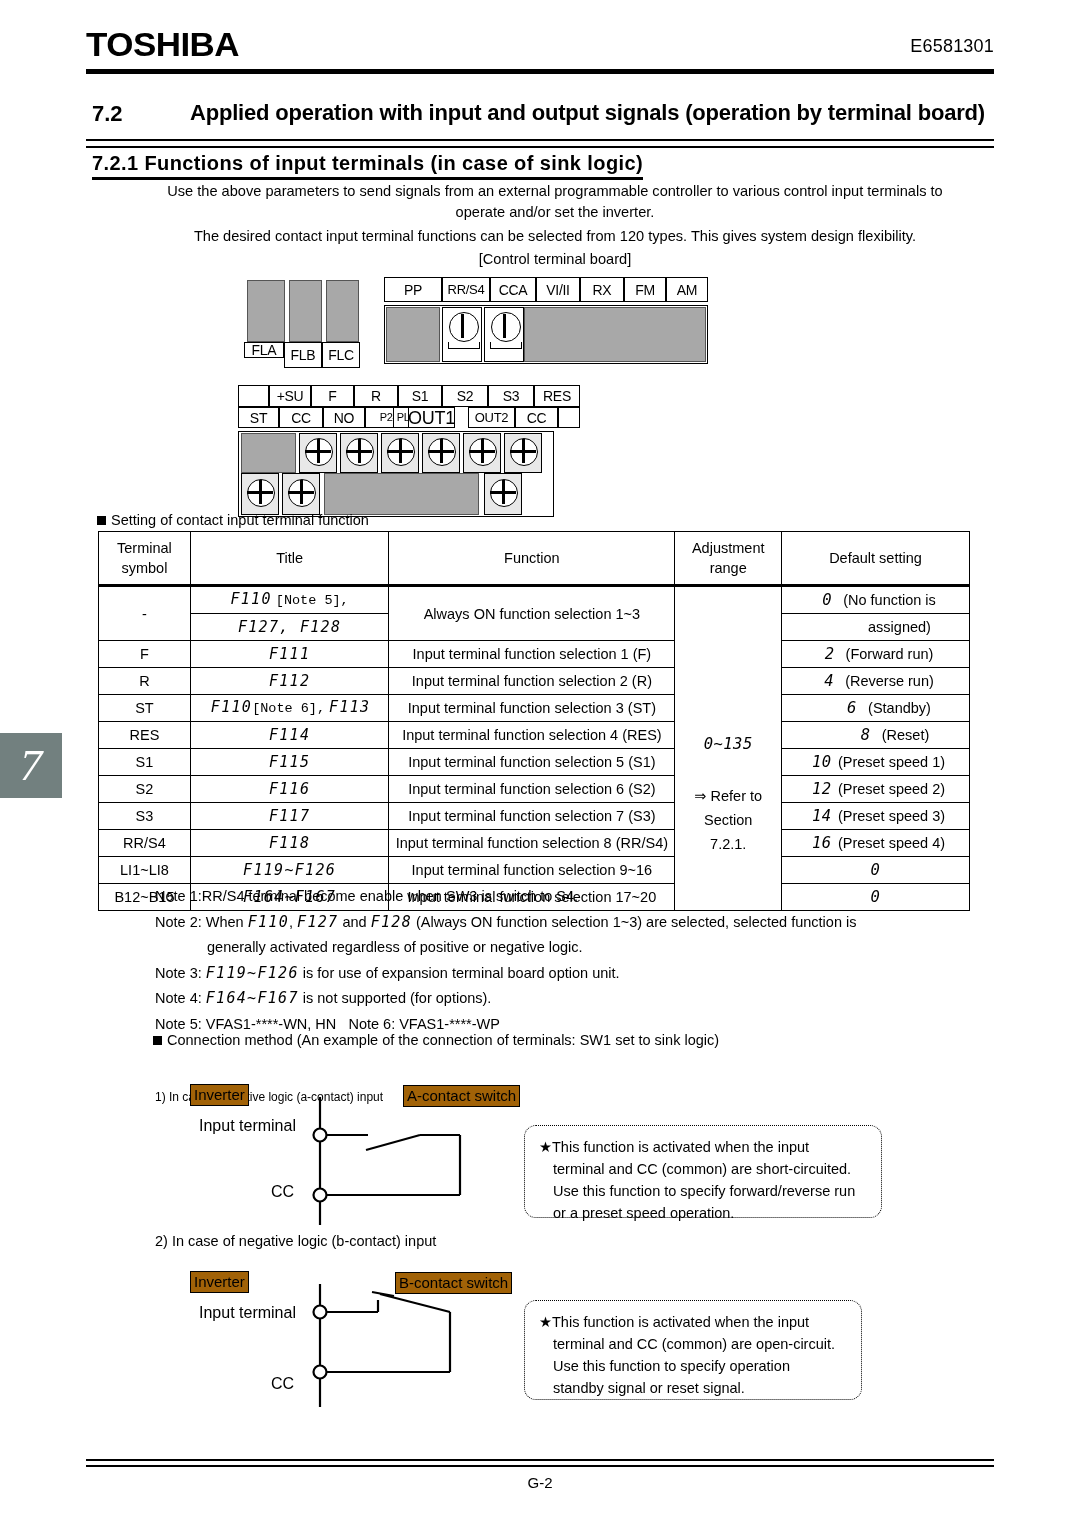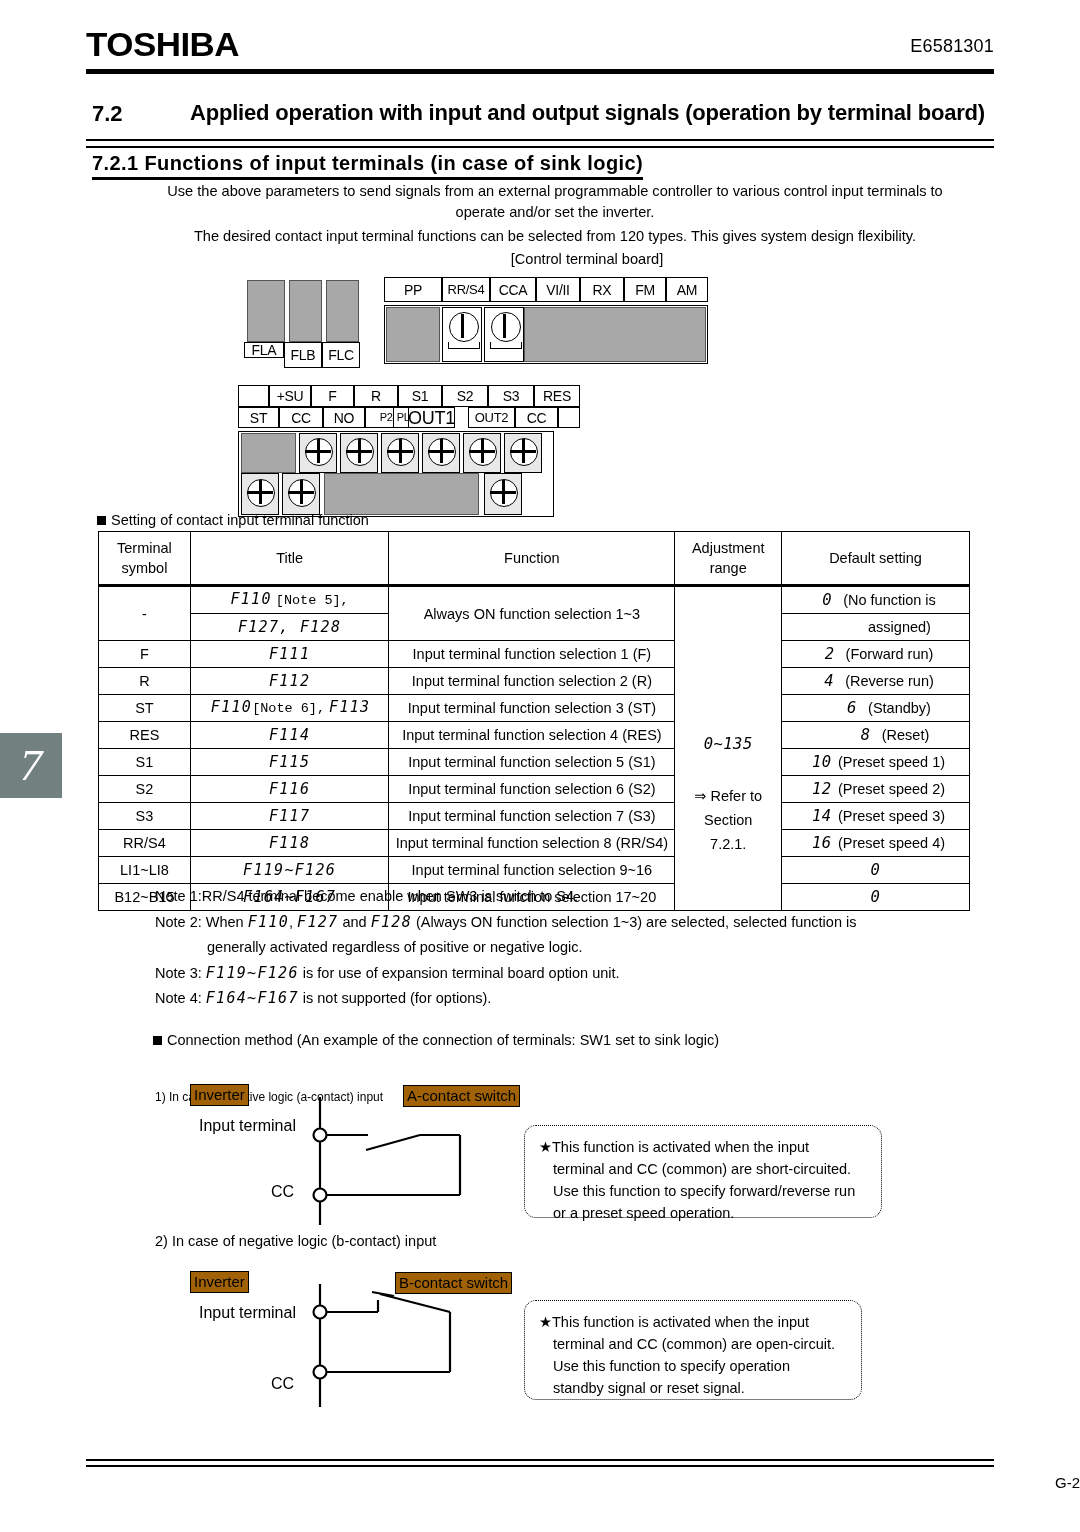--- a/index.html
+++ b/index.html
@@ -81,21 +81,21 @@
   .para {
     position: absolute;
     font-size: 14.6px;
     line-height: 21px;
     left: 155px;
     width: 800px;
     text-align: center;
   }
   .p1 { top: 181px; }
   .p2 { top: 226px; }
-  .p3 { top: 249px; margin-left: 32px; }
+  .p3 { top: 249px; }
 
   
   .chapter-thumb {
     position: absolute;
     left: 0px; top: 733px;
     width: 62px; height: 65px;
     background: #72807f;
     color: #fff;
     font-family: "Liberation Serif", serif;
     font-style: italic;
@@ -223,21 +223,21 @@
 
   svg.wire { position: absolute; overflow: visible; }
 
   
   .rule-foot {
     position: absolute; left: 86px; top: 1459px; width: 908px; height: 4px;
     border-top: 2.5px solid #000; border-bottom: 2px solid #000;
   }
   .pageno {
     position: absolute; left: 0; top: 1474px; width: 1080px;
-    text-align: right; font-size: 15px;
+    text-align: center; font-size: 15px;
   }
 </style>
 </head>
 <body>
 
 <div class="page-head">
   <span class="brand">TOSHIBA</span>
   <span class="doc-code">E6581301</span>
 </div>
 <div class="rule-head"></div>
@@ -523,20 +523,23 @@
   <span class="nrow">
     <span>Note 2: When </span><span class="seg">F110</span><span>, </span><span class="seg">F127</span><span> and </span><span class="seg">F128</span><span> (Always ON function selection 1~3) are selected, selected function is</span>
   </span>
   <span class="indent">generally activated regardless of positive or negative logic.</span>
   <span class="nrow">
     <span>Note 3: </span><span class="seg">F119~F126</span><span> is for use of expansion terminal board option unit.</span>
   </span>
   <span class="nrow">
     <span>Note 4: </span><span class="seg">F164~F167</span><span> is not supported (for options).</span>
   </span>
+  <span class="nrow">
+    <span>Note 5: VFAS1-****-WN, HN</span>&nbsp;&nbsp;&nbsp;<span>Note 6: VFAS1-****-WP</span>
+  </span>
 </div>
 
 <div class="conn-head">
   <span class="sq"></span><span>Connection method (An example of the connection of terminals: SW1 set to sink logic)</span>
 </div>
 <div class="conn-1">1) In case of positive logic (a-contact) input</div>
 
 <div class="boxlabel" style="left:190px; top:1084px;">Inverter</div>
 <div class="boxlabel" style="left:403px; top:1085px;">A-contact switch</div>
 <div class="diaglabel" style="left:199px; top:1117px;">Input terminal</div>

